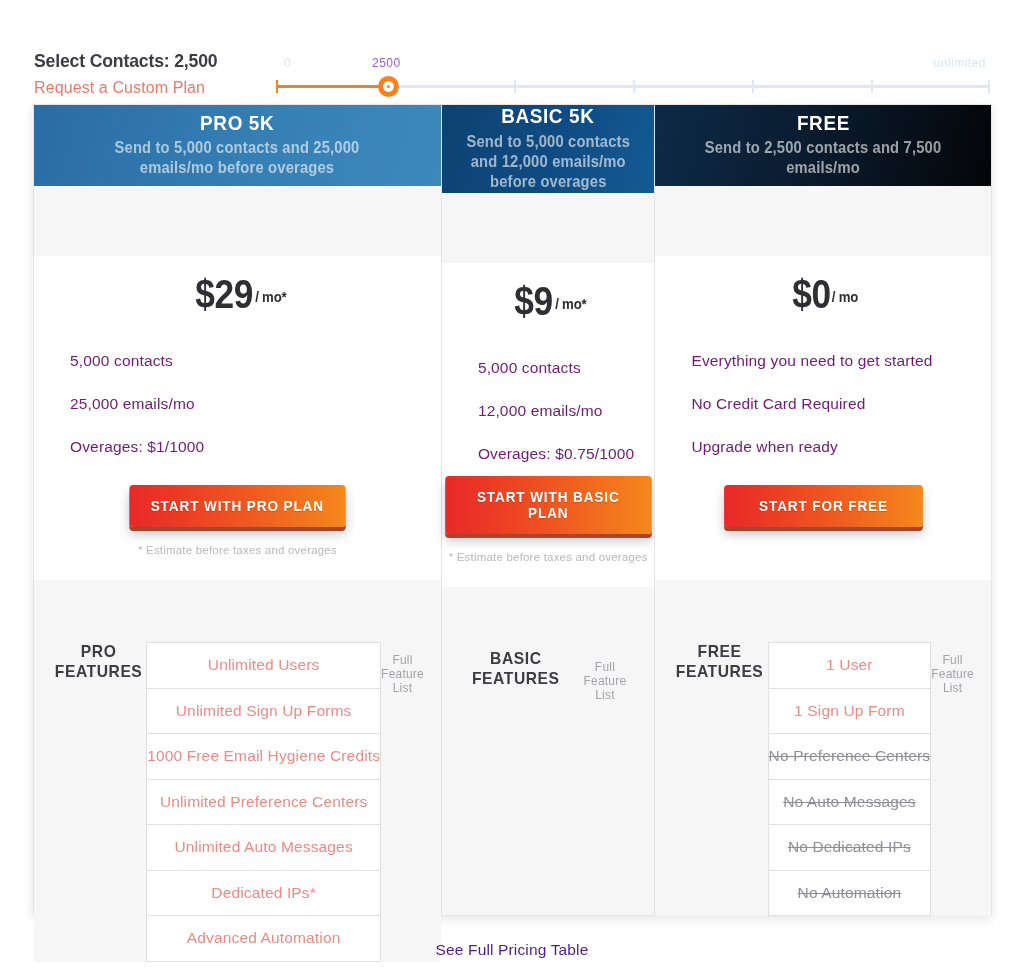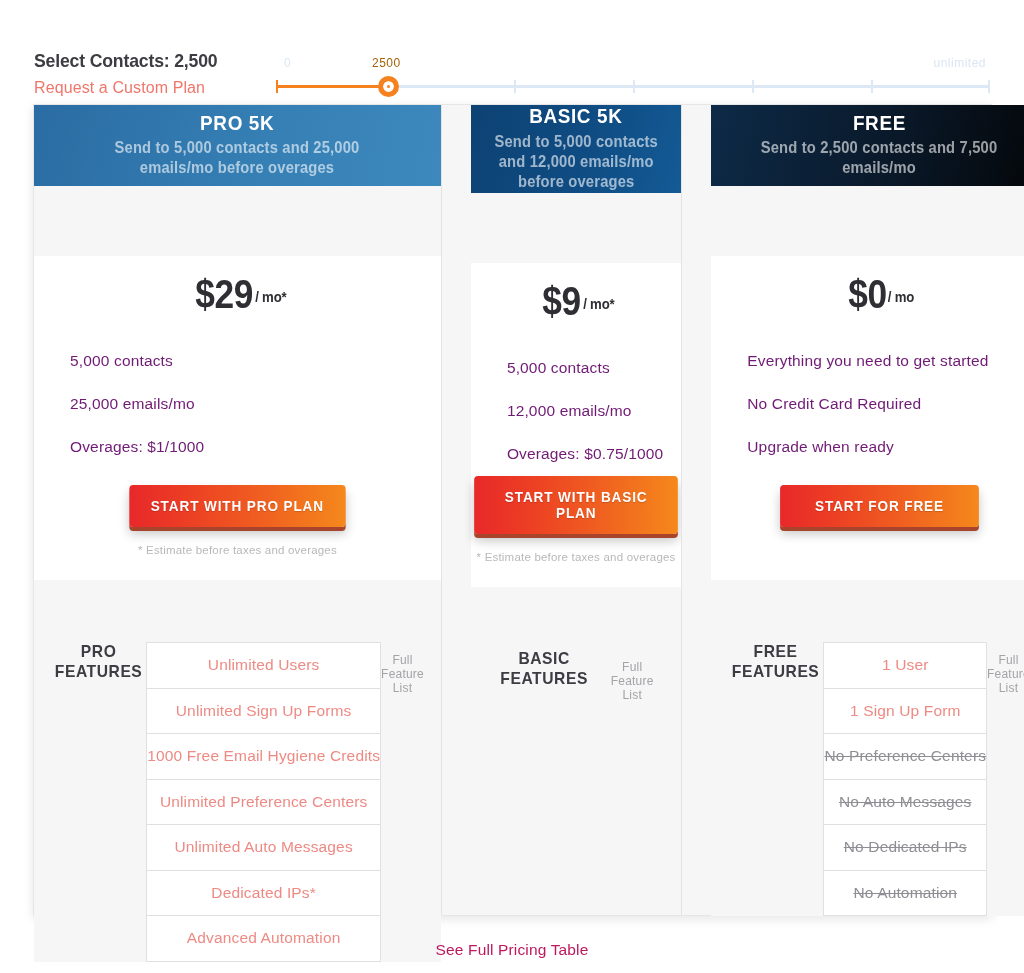--- a/index.html
+++ b/index.html
@@ -49,21 +49,21 @@
 
   .slider-area {
     position: absolute;
     left: 276px; top: 28px;
     width: 714px; height: 46px;
   }
   .slider-tick-label {
     position: absolute;
     top: 0;
     font-size: 12px;
-    color: #a16207;
+    color: #8b5cf6;
     letter-spacing: 0.5px;
     white-space: nowrap;
   }
   .slider-tick-label.dim { color: #dbe6f3; }
   .slider-track {
     position: absolute;
     left: 0; top: 29px;
     width: 714px; height: 3px;
     background: #dce8f5;
     border-radius: 2px;
@@ -110,21 +110,21 @@
     height: 100%;
   }
   .plan-col {
     flex: 1 1 0;
     display: flex;
     flex-direction: column;
     position: relative;
     background: #f6f6f6;
     gap: 48px;
   }
-  .plan-col + .plan-col { border-left: 1px solid #e3e3e3; padding-left: 29px; }
+  .plan-col + .plan-col { border-left: 1px solid #e3e3e3; }
 
   
   .plan-header {
     height: 88px;
     display: flex;
     flex-direction: column;
     align-items: center;
     justify-content: center;
     padding: 6px 12px 8px;
     text-align: center;
@@ -284,21 +284,21 @@
     cursor: pointer;
   }
 
   
   .footer-link {
     position: absolute;
     left: 0; top: 941px;
     width: 1024px;
     text-align: center;
     font-size: 15.5px;
-    color: #be185d;
+    color: #4c1d95;
     letter-spacing: 0.15px;
     cursor: pointer;
   }
 </style>
 </head>
 <body>
 
 <div class="topbar">
 
   <div class="selector-labels">

